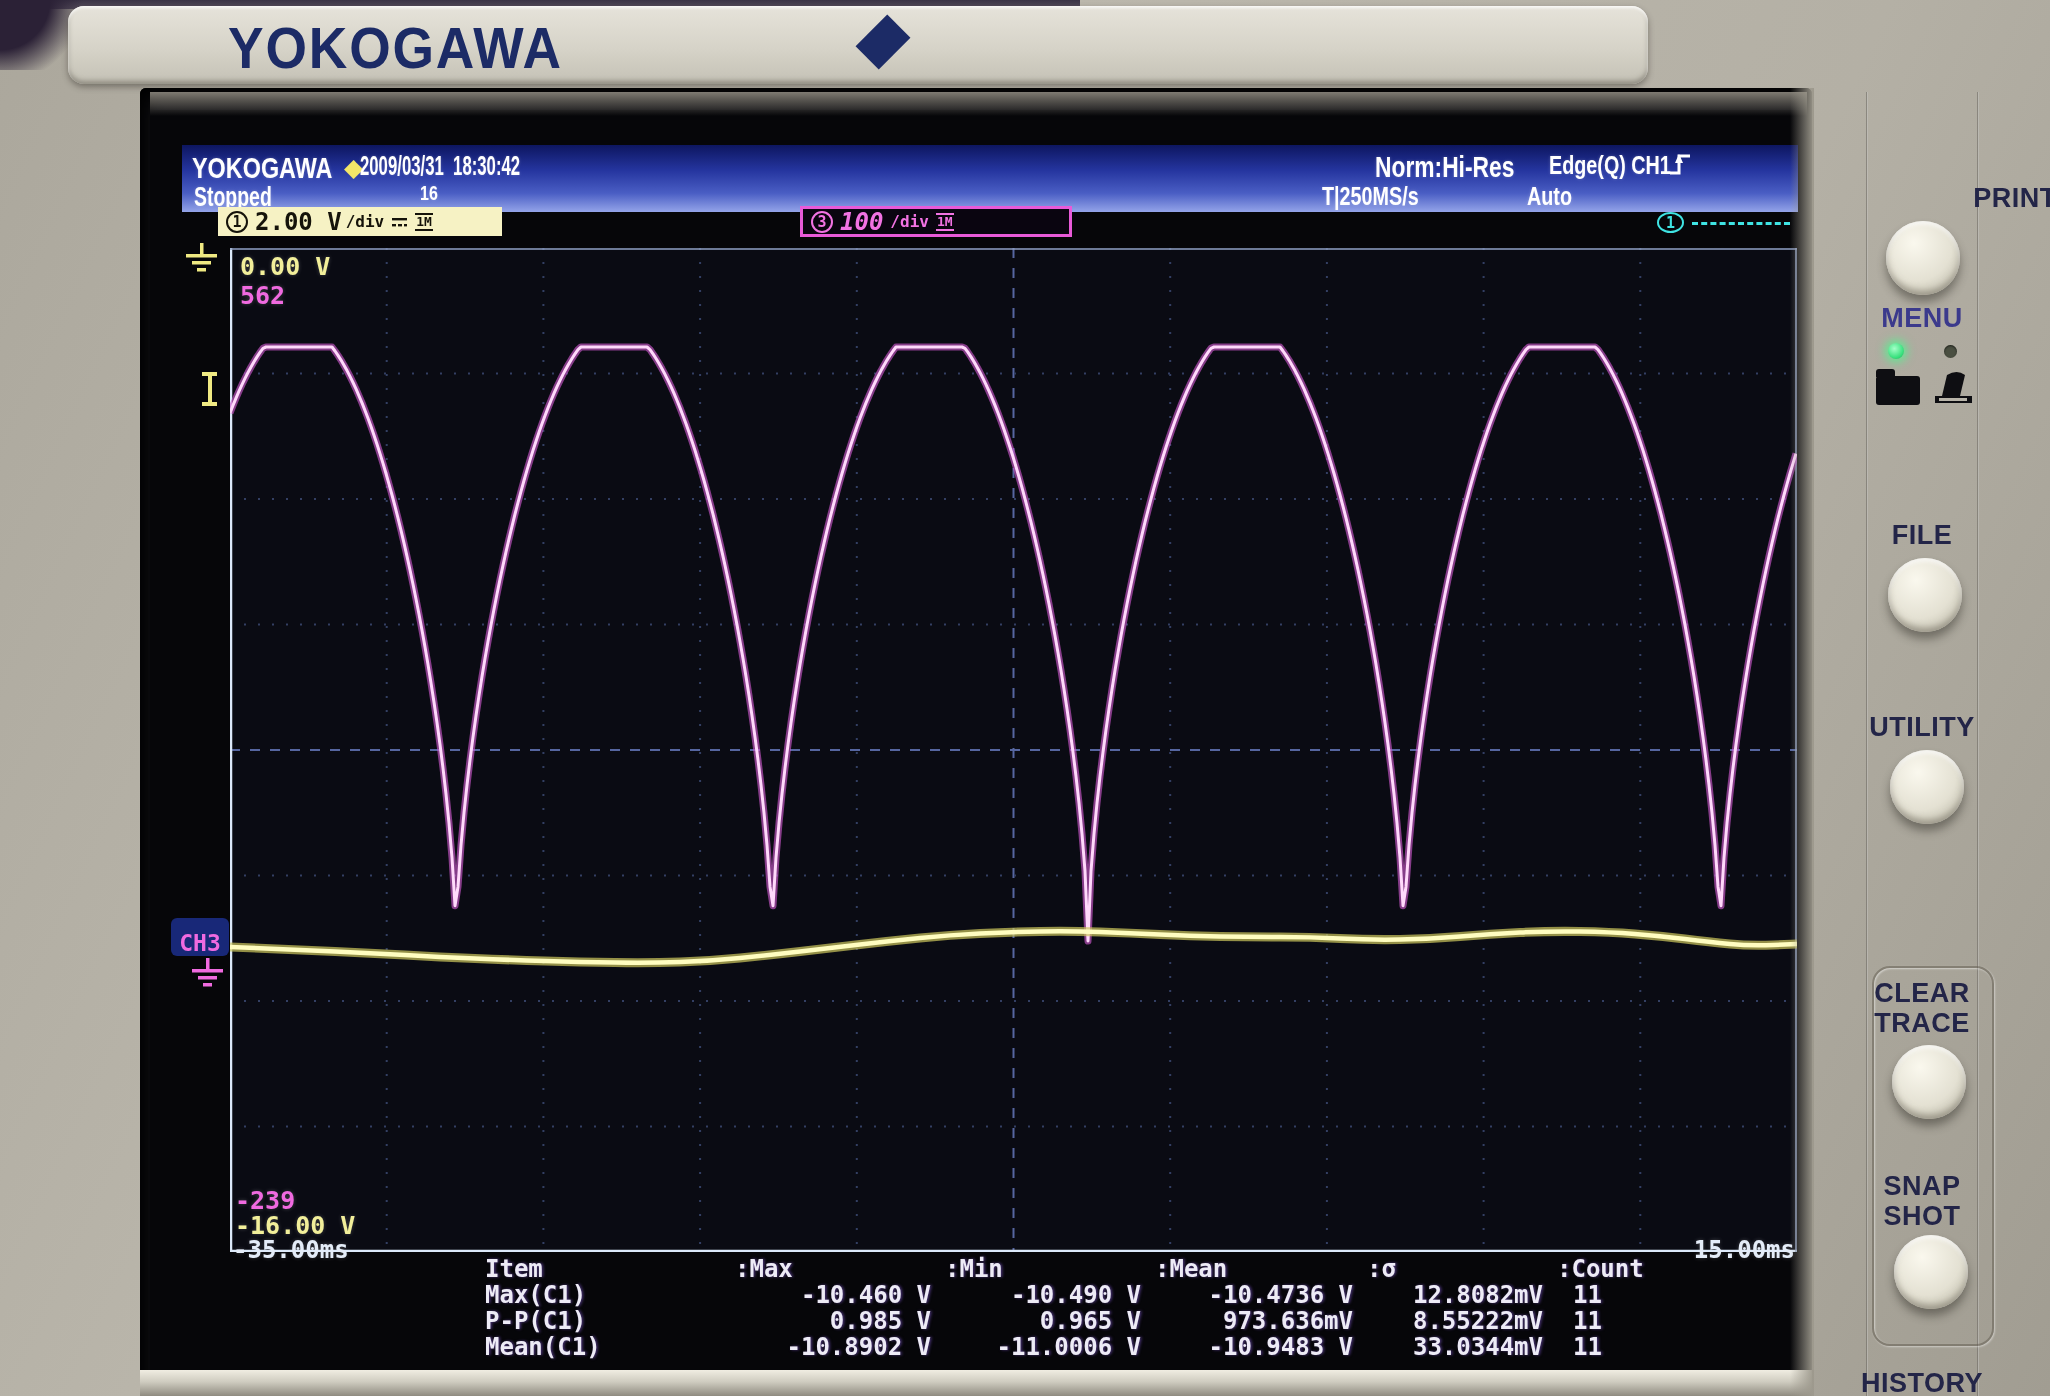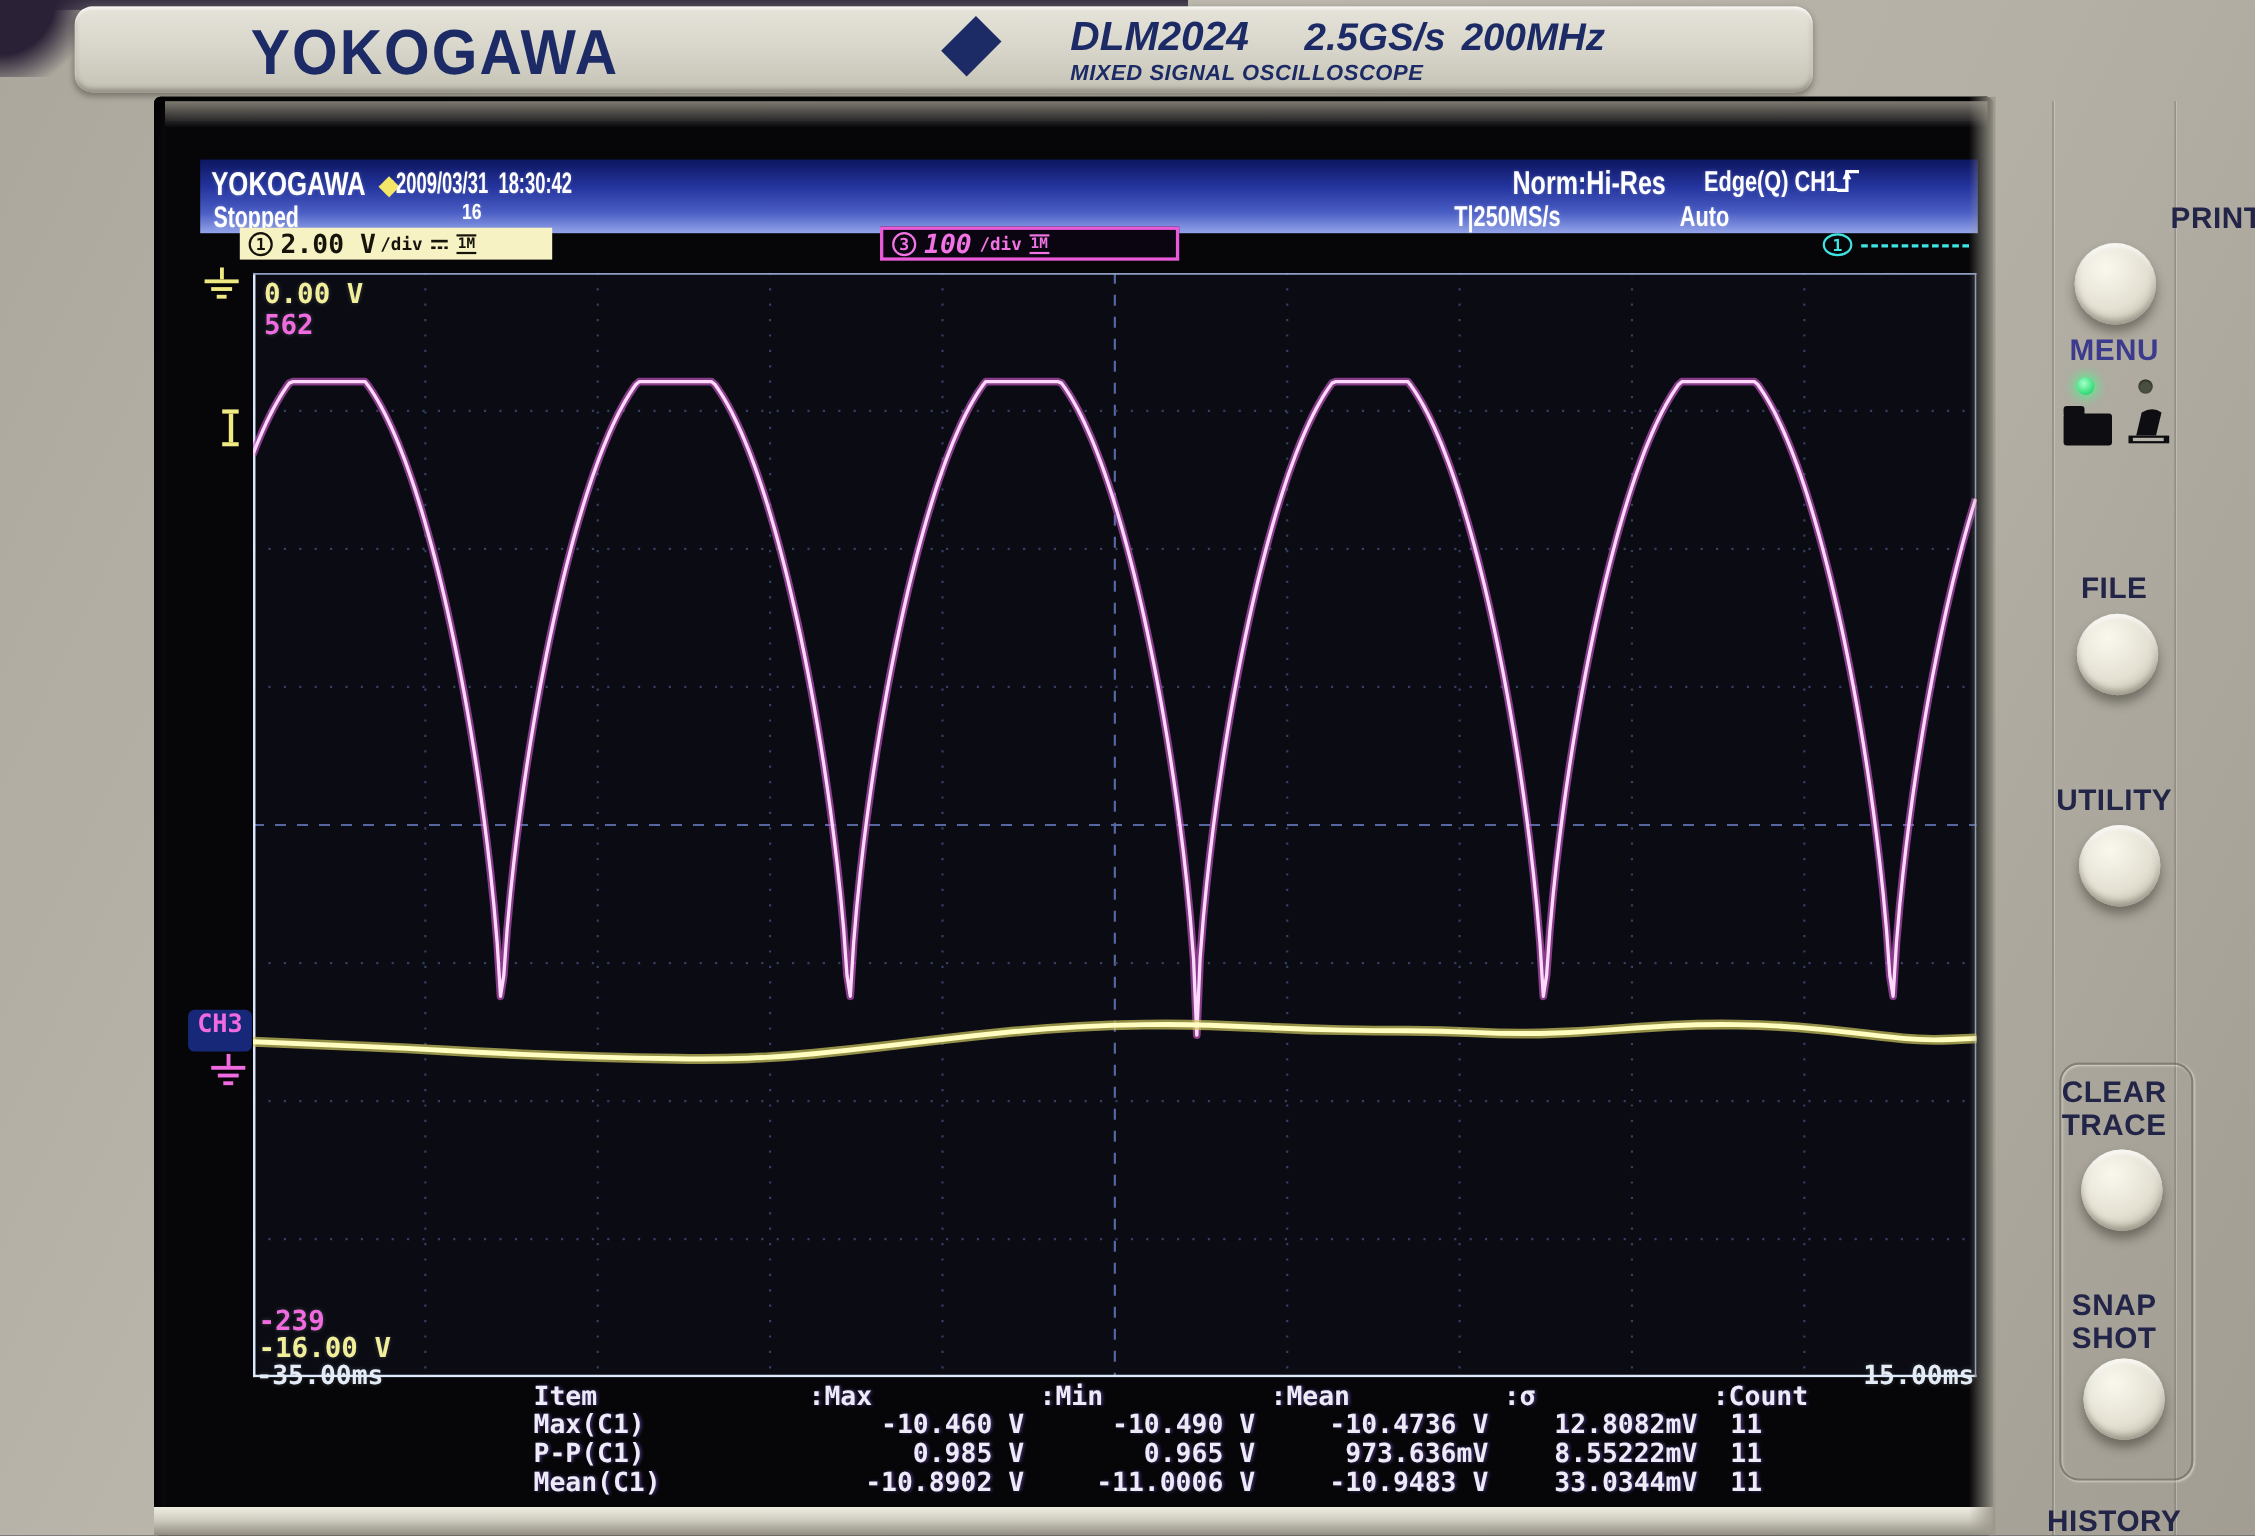--- a/index.html
+++ b/index.html
@@ -27,21 +27,21 @@
   .circ{box-sizing:border-box;display:inline-flex;align-items:center;justify-content:center;
     border:2.5px solid currentColor;border-radius:50%;width:22px;height:22px;
     font:bold 15px "DejaVu Sans Mono",monospace;flex:0 0 auto;}
   #ch1-box{left:218px;top:207px;width:284px;height:29px;background:#f6f2c4;color:#15130a;
     display:flex;align-items:center;gap:7px;padding-left:8px;box-sizing:border-box;}
   #ch3-box{left:800px;top:206px;width:272px;height:31px;border:3px solid #e85ad8;color:#f273e3;
     display:flex;align-items:center;gap:7px;padding-left:8px;box-sizing:border-box;background:#0a0510;}
   .imp{font:bold 13px "DejaVu Sans Mono",monospace;border-top:2px solid currentColor;border-bottom:2px solid currentColor;line-height:14px;padding:0 1px;}
   #delay-dashes{left:1692px;top:222px;width:98px;border-top:3.5px dashed #3fe3e3;}
   #ch3-tab{left:171px;top:918px;width:58px;height:38px;background:#182878;border-radius:6px;
-    display:flex;align-items:flex-start;justify-content:center;color:#f06ae0;}
+    display:flex;align-items:flex-end;justify-content:center;color:#f06ae0;}
   
   #mtable{left:485px;top:1256px;width:1205px;display:grid;grid-template-columns:250px 210px 210px 212px 190px 133px;
     font:bold 24px "DejaVu Sans Mono",monospace;color:#edebf6;line-height:26px;
     text-shadow:1.5px 0 3px rgba(130,90,210,.55);}
   .mc{white-space:pre;} .mc.r{text-align:right;padding-right:14px;} .mc.cnt{padding-left:16px;}
   
   .groove{width:2px;background:linear-gradient(90deg,rgba(60,56,48,.55),rgba(255,255,255,.45));}
   .plabel{width:150px;text-align:center;font:bold 27px "Liberation Sans",sans-serif;color:#232548;letter-spacing:.5px;}
   .pbtn{width:74px;height:74px;border-radius:50%;
     background:radial-gradient(circle at 38% 30%,#faf8ee,#e4e1d3 55%,#cac7b7 80%,#b3b0a1);
@@ -64,28 +64,20 @@
 <body>
 
 <div id="scope">
 
   <div class="abs" id="top-dark"></div>
   <div class="abs" id="corner-dark"></div>
 
   <div class="abs" id="bezel-plate">
     <span class="abs sans" style="left:160px;top:8px;font-size:58px;color:#1c2b66;letter-spacing:2px;transform:scaleX(.92);transform-origin:0 50%;">YOKOGAWA</span>
     <div class="abs" id="logo-diamond"></div>
-    <div class="abs" style="left:905px;top:6px;color:#1c2b66;font-style:italic;">
-      <div>
-        <span class="sans" style="font-size:37px;">DLM2024</span>
-        <span class="sans" style="font-size:35px;margin-left:46px;">2.5GS/s</span>
-        <span class="sans" style="font-size:35px;margin-left:10px;">200MHz</span>
-      </div>
-      <div class="sans" style="font-size:20px;letter-spacing:.5px;margin-top:2px;">MIXED SIGNAL OSCILLOSCOPE</div>
-    </div>
   </div>
 
   <div class="abs" id="screen-recess"></div>
   <div class="abs" id="lcd"></div>
   <div class="abs" id="glass-reflection"></div>
 
   <div class="abs" id="hdr-bar"></div>
   <span class="abs sans lcdtxt" style="left:192px;top:151px;font-size:30px;color:#fff;"><span class="cx" style="transform:scaleX(.78);">YOKOGAWA</span></span>
   <span class="abs" style="left:344px;top:153px;font-size:25px;color:#f3e668;">◆</span>
   <span class="abs sans lcdtxt" style="left:360px;top:151px;font-size:27px;color:#fff;"><span class="cx" style="transform:scaleX(.62);">2009/03/31  18:30:42</span></span>

